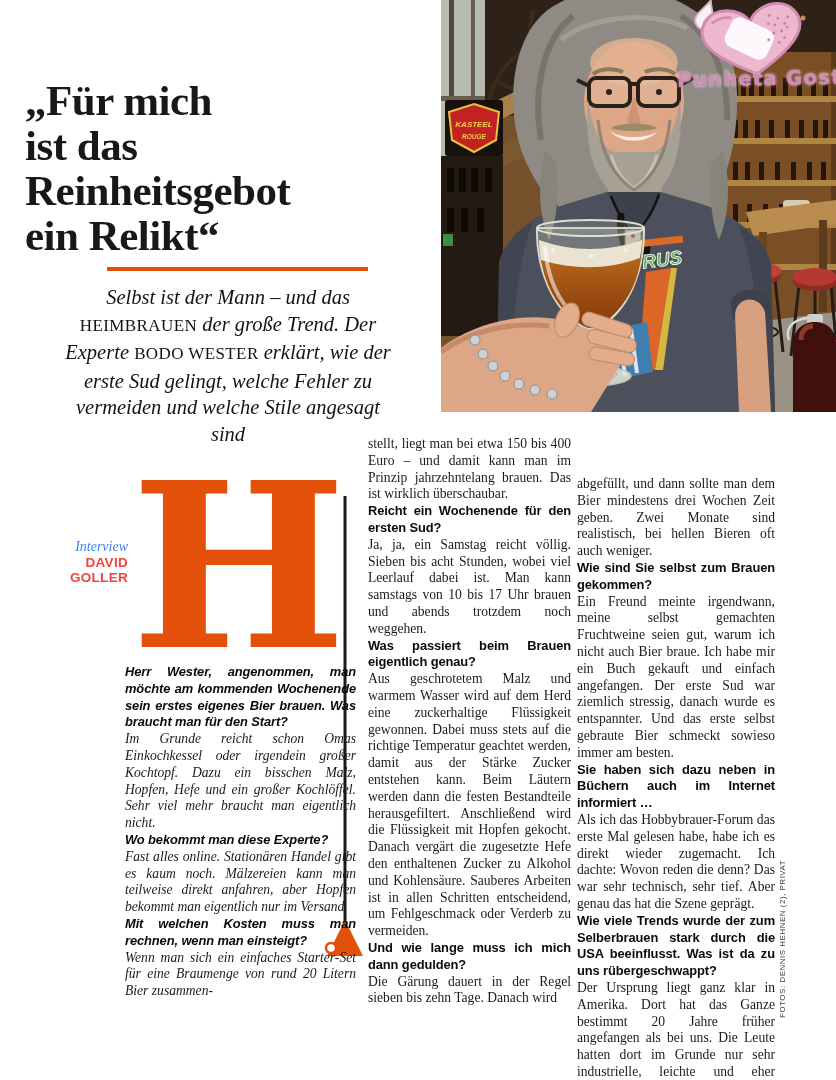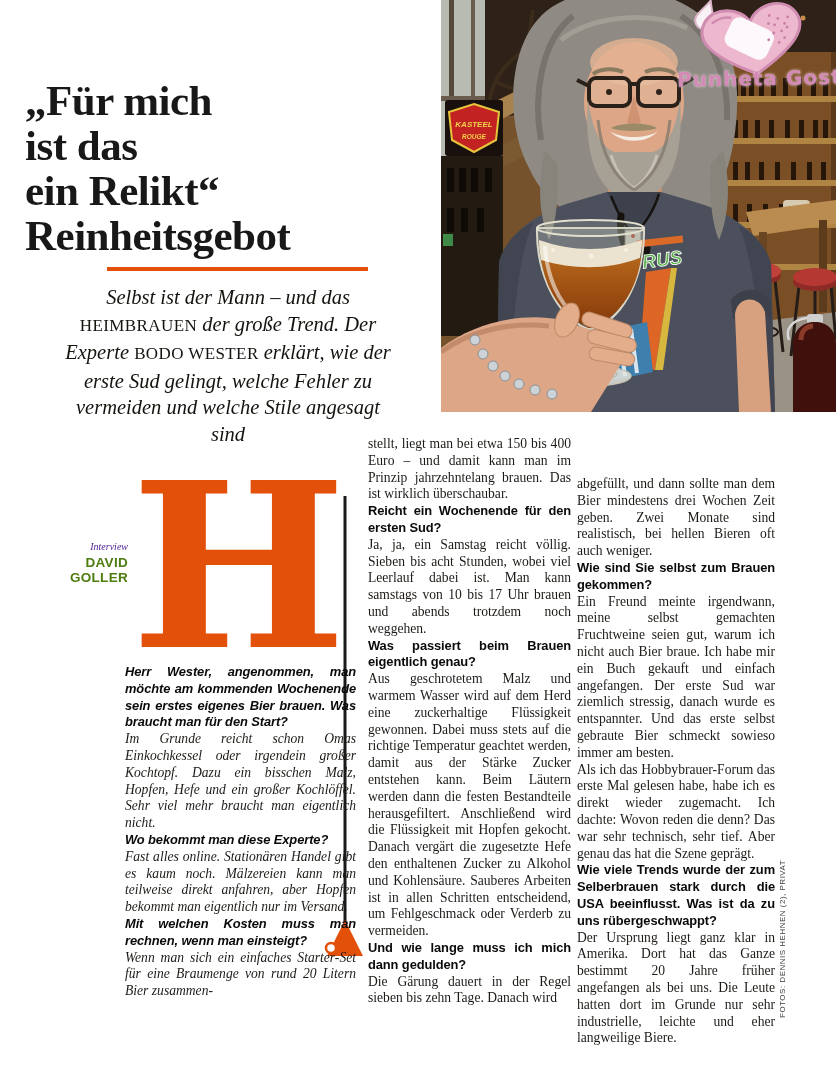--- a/index.html
+++ b/index.html
@@ -12,23 +12,23 @@
             color:#181818;letter-spacing:-0.5px;}
   .headline span{display:block;}
   .rule{position:absolute;left:107px;top:267px;width:261px;height:4px;background:#e2500a;}
 
   .standfirst{position:absolute;left:58px;top:284px;width:340px;margin:0;text-align:center;
               font-size:20.5px;line-height:26.5px;color:#15130e;font-style:italic;}
   .standfirst .caps{font-style:normal;font-size:17px;letter-spacing:0.4px;}
 
   
   .byline{position:absolute;left:38px;top:539px;width:90px;text-align:right;}
-  .byline .interview{font-style:italic;font-size:10px;color:#4c1d95;line-height:16px;}
+  .byline .interview{font-style:italic;font-size:14px;color:#3b82f6;line-height:16px;}
   .byline .name{font-family:"Liberation Sans",sans-serif;font-weight:700;font-size:13.5px;
-                line-height:15px;color:#4d7c0f;letter-spacing:0.3px;}
+                line-height:15px;color:#ef4444;letter-spacing:0.3px;}
   .dropcap{position:absolute;left:131px;top:480px;width:176px;height:174px;
            font-family:"DejaVu Serif",serif;font-weight:700;font-size:228px;line-height:174px;
            color:#e2500a;text-align:center;}
 
   .divider{position:absolute;left:323px;top:492px;}
 
   
   .col{position:absolute;font-size:13.6px;line-height:16.8px;color:#1d1a16;text-align:justify;}
   .col p{margin:0;}
   .col .q{font-family:"Liberation Sans",sans-serif;font-weight:700;font-size:12.9px;
@@ -301,22 +301,22 @@
         </g>
         <path d="M60,18 C66,14 74,13 80,15" stroke="#cf8cb0" stroke-width="2.5" fill="none"></path>
       </g>
     </svg>
     <div class="wm-text">Punheta Gostosa</div>
   </div>
 
   <h1 class="headline">
     <span>„Für mich</span>
     <span>ist das</span>
+    <span>Reinheitsgebot</span>
     <span>ein Relikt“</span>
-    <span>Reinheitsgebot</span>
   </h1>
   <div class="rule"></div>
 
   <p class="standfirst"><span>Selbst ist der Mann – und das </span><span class="caps">HEIMBRAUEN</span><span> der große Trend. Der Experte </span><span class="caps">BODO WESTER</span><span> erklärt, wie der erste Sud gelingt, welche Fehler zu vermeiden und welche Stile angesagt sind</span></p>
 
   <div class="byline">
     <div class="interview">Interview</div>
     <div class="name">DAVID</div>
     <div class="name">GOLLER</div>
   </div>
@@ -345,20 +345,21 @@
     <p class="q">Was passiert beim Brauen eigentlich genau?</p>
     <p class="a">Aus geschrotetem Malz und warmem Wasser wird auf dem Herd eine zuckerhaltige Flüssigkeit gewonnen. Dabei muss stets auf die richtige Temperatur geachtet werden, damit aus der Stärke Zucker entstehen kann. Beim Läutern werden dann die festen Bestandteile herausgefiltert. Anschließend wird die Flüssigkeit mit Hopfen gekocht. Danach vergärt die zugesetzte Hefe den enthaltenen Zucker zu Alkohol und Kohlensäure. Sauberes Arbeiten ist in allen Schritten entscheidend, um Fehlgeschmack oder Verderb zu vermeiden.</p>
     <p class="q">Und wie lange muss ich mich dann gedulden?</p>
     <p class="a">Die Gärung dauert in der Regel sieben bis zehn Tage. Danach wird</p>
   </div>
 
   <div class="col" id="col3">
     <p class="a">abgefüllt, und dann sollte man dem Bier mindestens drei Wochen Zeit geben. Zwei Monate sind realistisch, bei hellen Bieren oft auch weniger.</p>
     <p class="q">Wie sind Sie selbst zum Brauen gekommen?</p>
     <p class="a">Ein Freund meinte irgendwann, meine selbst gemachten Fruchtweine seien gut, warum ich nicht auch Bier braue. Ich habe mir ein Buch gekauft und einfach angefangen. Der erste Sud war ziemlich stressig, danach wurde es entspannter. Und das erste selbst gebraute Bier schmeckt sowieso immer am besten.</p>
+    <p class="q">Sie haben sich dazu neben in Büchern auch im Internet informiert …</p>
     <p class="a">Als ich das Hobbybrauer-Forum das erste Mal gelesen habe, habe ich es direkt wieder zugemacht. Ich dachte: Wovon reden die denn? Das war sehr technisch, sehr tief. Aber genau das hat die Szene geprägt.</p>
     <p class="q">Wie viele Trends wurde der zum Selberbrauen stark durch die USA beeinflusst. Was ist da zu uns rübergeschwappt?</p>
     <p class="a">Der Ursprung liegt ganz klar in Amerika. Dort hat das Ganze bestimmt 20 Jahre früher angefangen als bei uns. Die Leute hatten dort im Grunde nur sehr industrielle, leichte und eher langweilige Biere.</p>
   </div>
 
   <div class="credit">FOTOS: DENNIS HEHNEN (2), PRIVAT</div>
 
 </div>
 
 </body></html>

